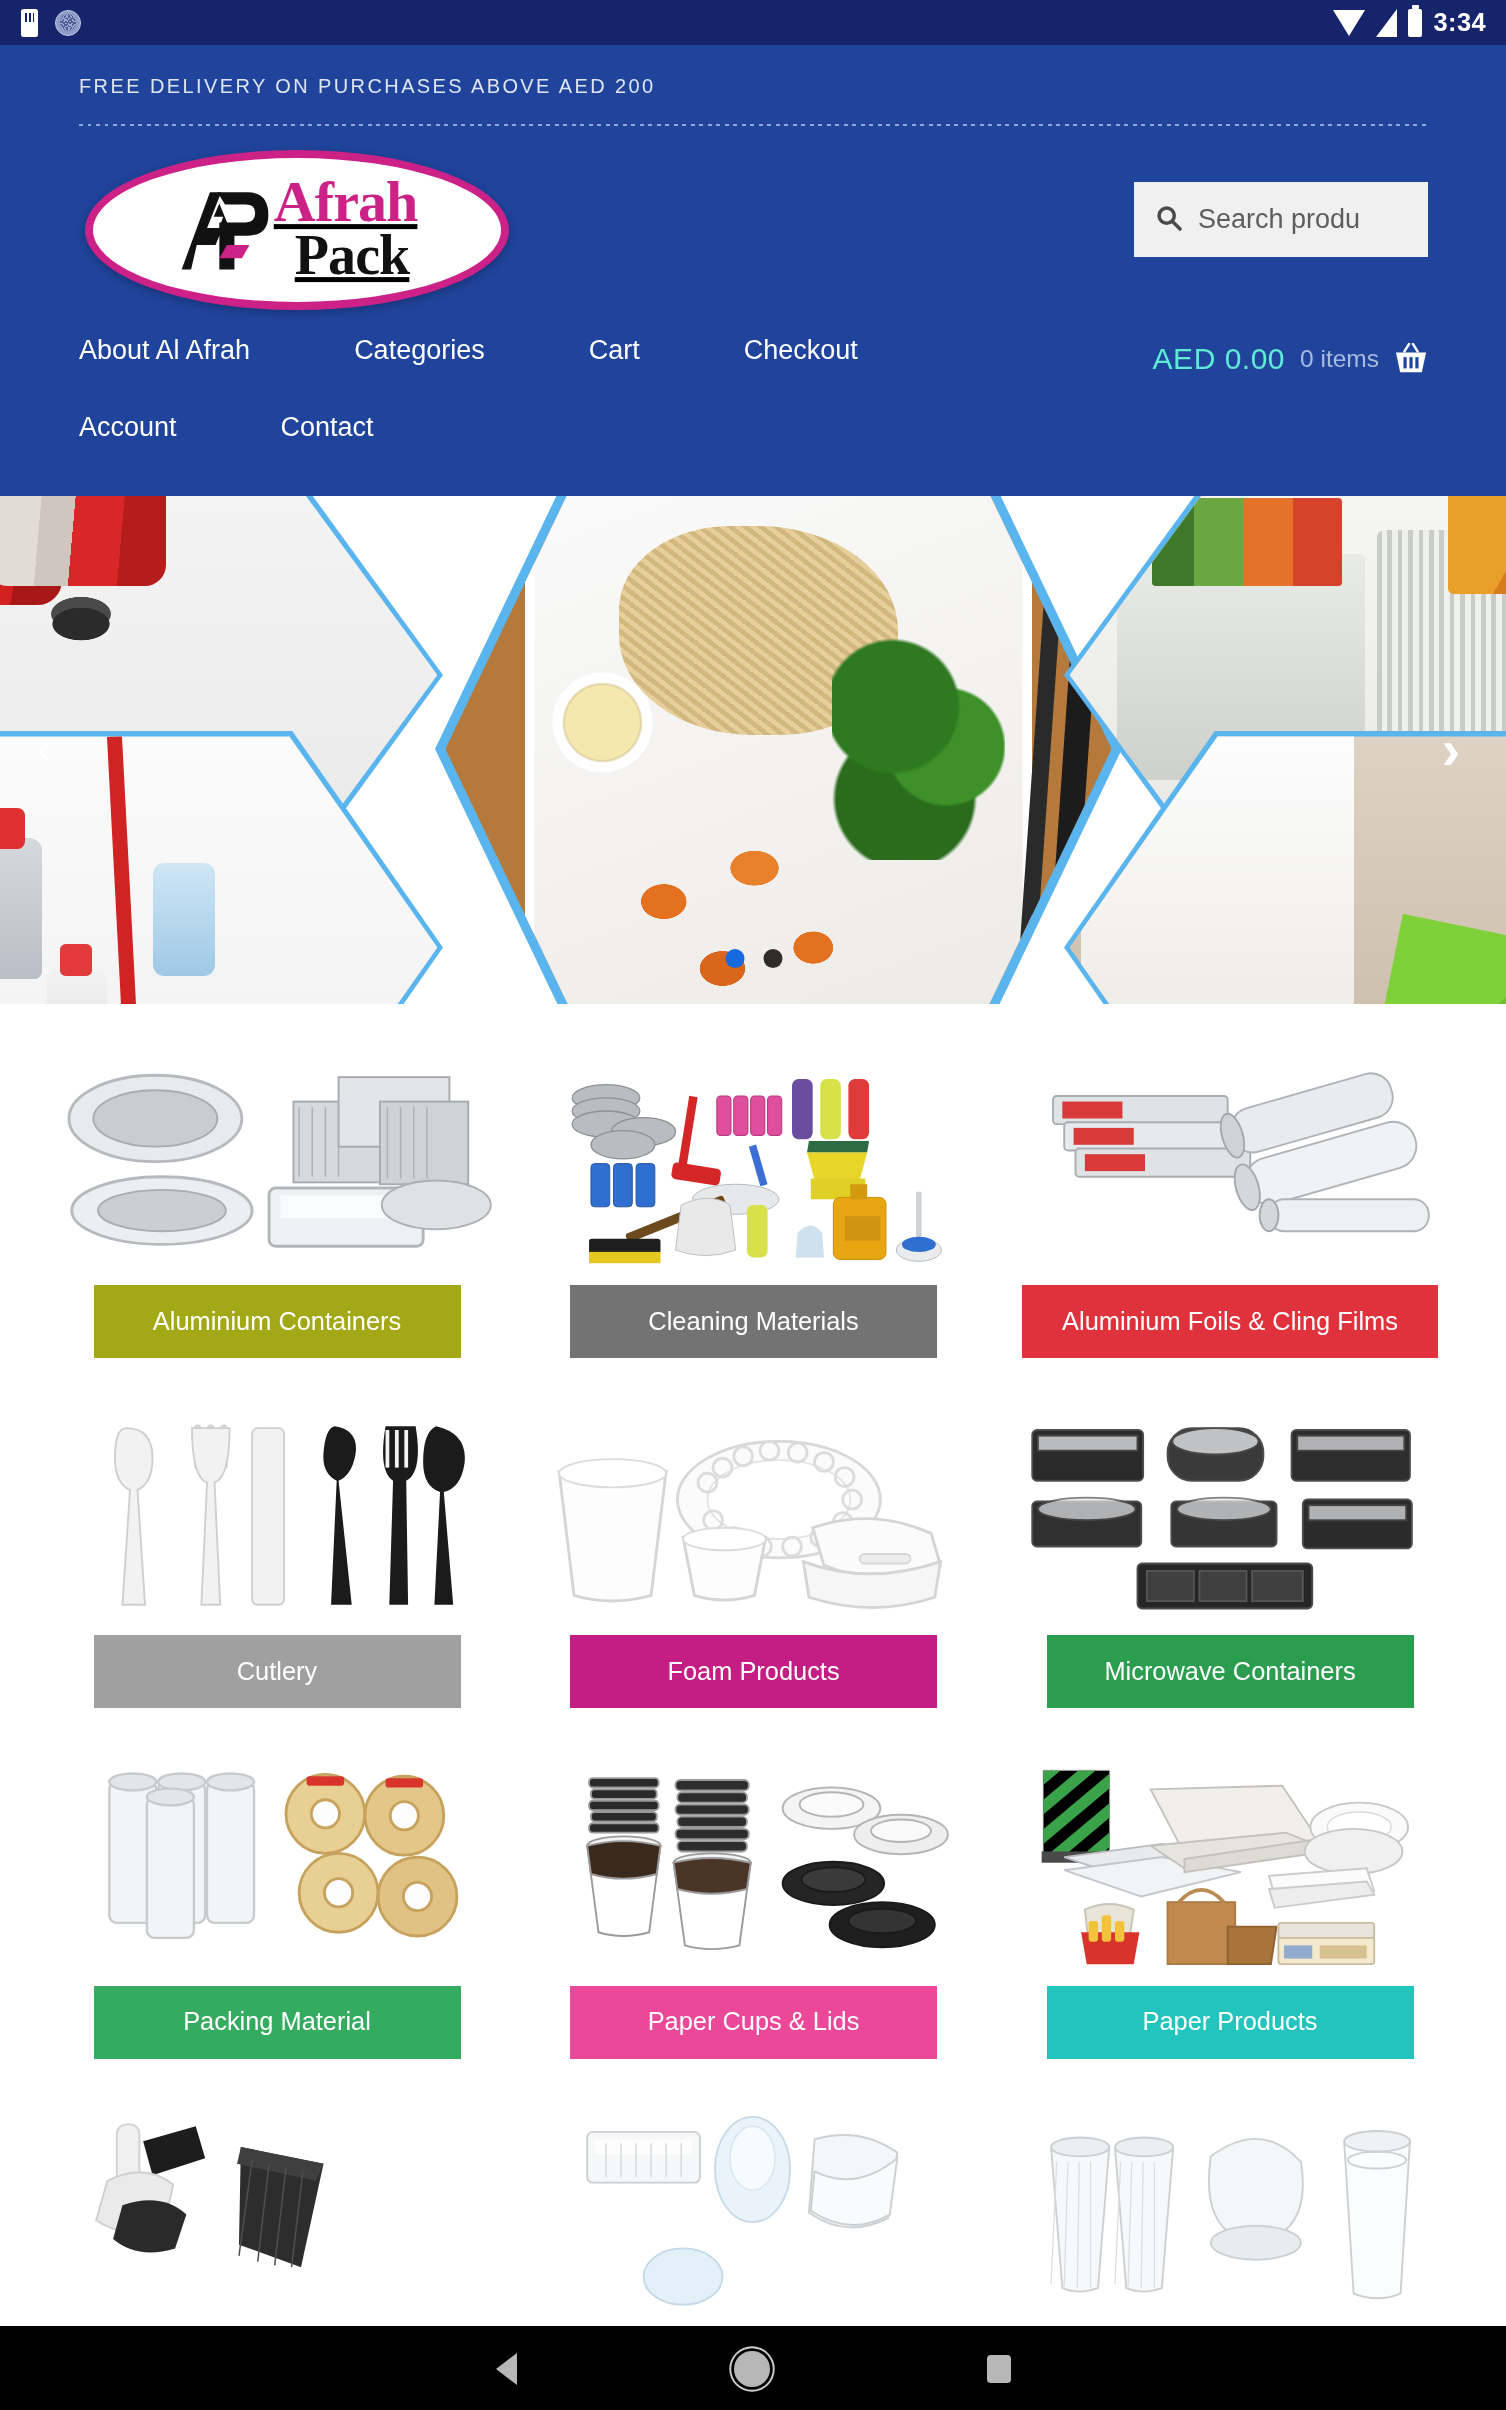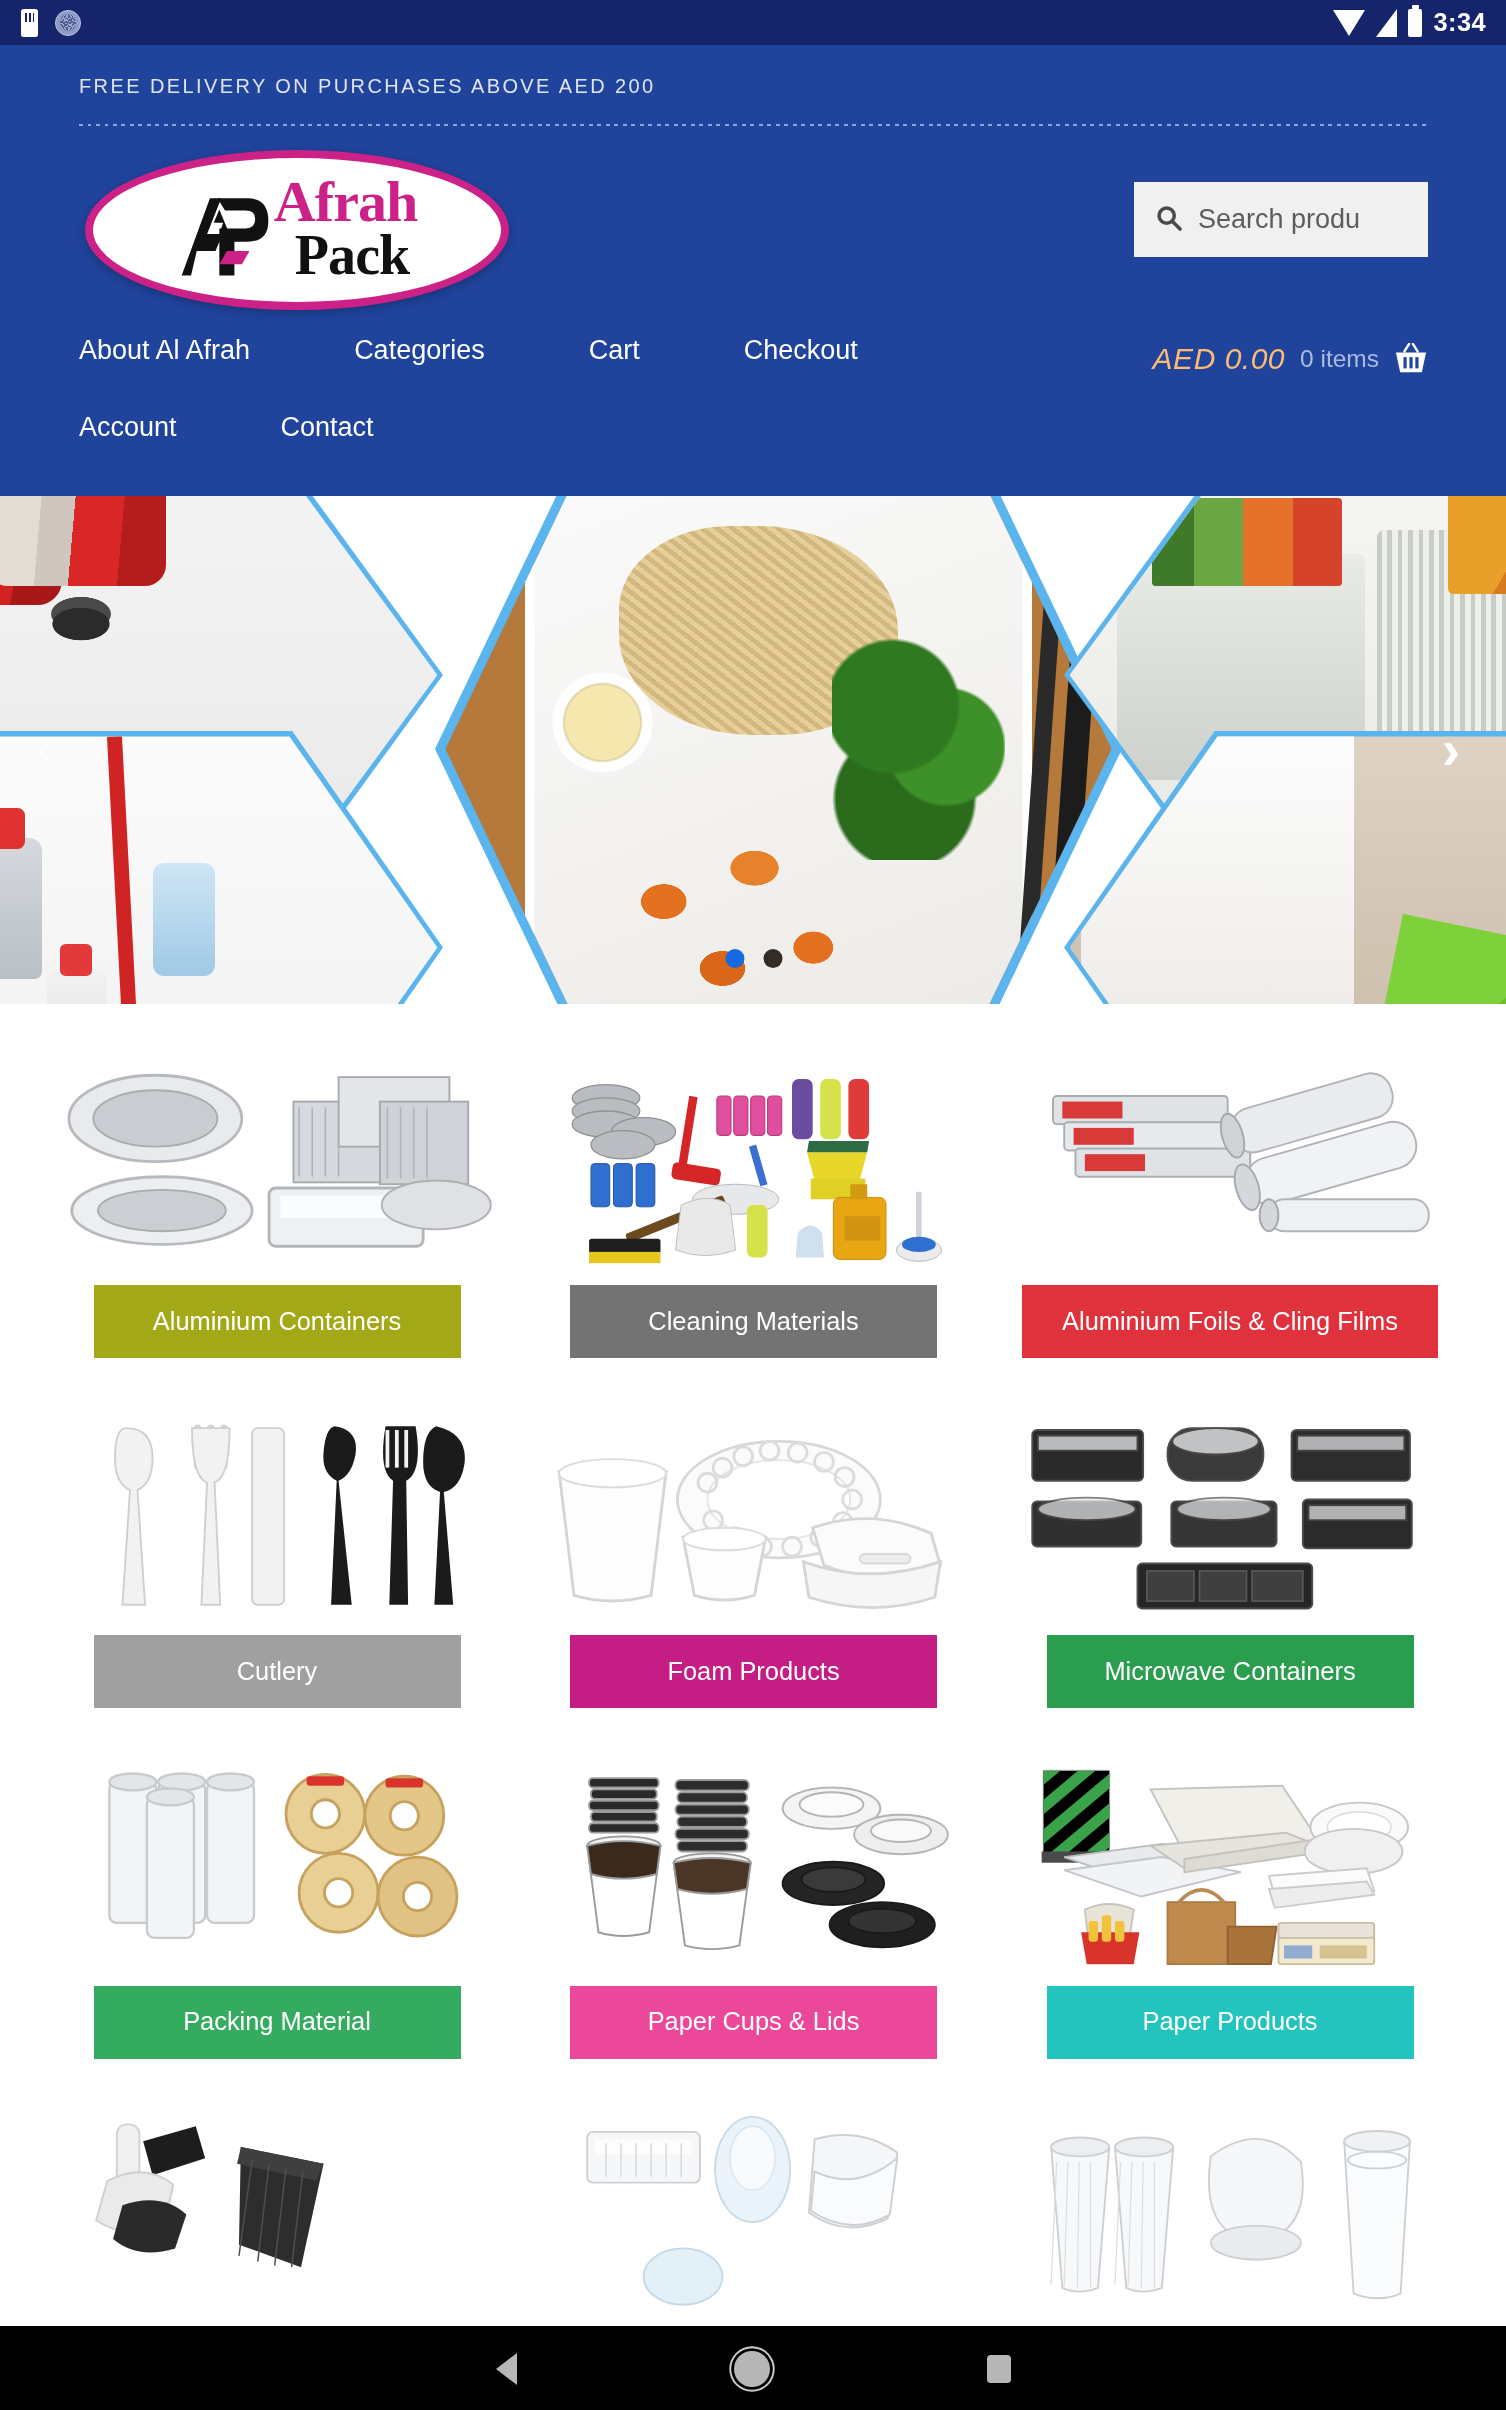--- a/index.html
+++ b/index.html
@@ -74,21 +74,21 @@
   
   .logo {
     width:424px; height:160px;
     border-radius:50%;
     background:#ffffff;
     border:8.5px solid #cc2288;
     display:flex; align-items:center; justify-content:center;
     box-shadow:0 2.8px 9.4px rgba(0,0,0,.25);
     margin-left:5.6px;
   }
-  .logo-inner { display:flex; align-items:flex-end; transform:translateY(-1.9px); }
+  .logo-inner { display:flex; align-items:center; transform:translateY(-1.9px);text-decoration:underline; }
   .logo-mono {
     position:relative; width:98px; height:98px; flex:none;
   }
   .logo-mono svg { display:block; }
   .logo-words { display:flex; flex-direction:column; line-height:.96; }
   .logo-afrah {
     font-family:"Liberation Serif", serif; font-weight:bold;
     font-size:58px; color:#cc2288; letter-spacing:-0.9px;
   }
   .logo-pack {
@@ -119,21 +119,21 @@
   }
   .navlink {
     color:#ffffff; font-size:27px; margin-right:58px; white-space:nowrap;
     text-decoration:none; cursor:pointer;
   }
   .navlink:last-child { margin-right:0; }
   .cart-area {
     position:absolute; right:79px; top:32px;
     display:flex; align-items:center; gap:15px;
   }
-  .cart-total { color:#fdba74; font-size:30px; letter-spacing:0.5px;font-style:italic; }
+  .cart-total { color:#5eead4; font-size:30px; letter-spacing:0.5px; }
   .cart-items { color:#aabbe0; font-size:24.5px; }
   .cart-ico svg { display:block; }
 
   .header-pad { height:53px; }
 
   
   .carousel {
     width:1507px; height:508px; position:relative; overflow:hidden;
     background:#ffffff;
   }

